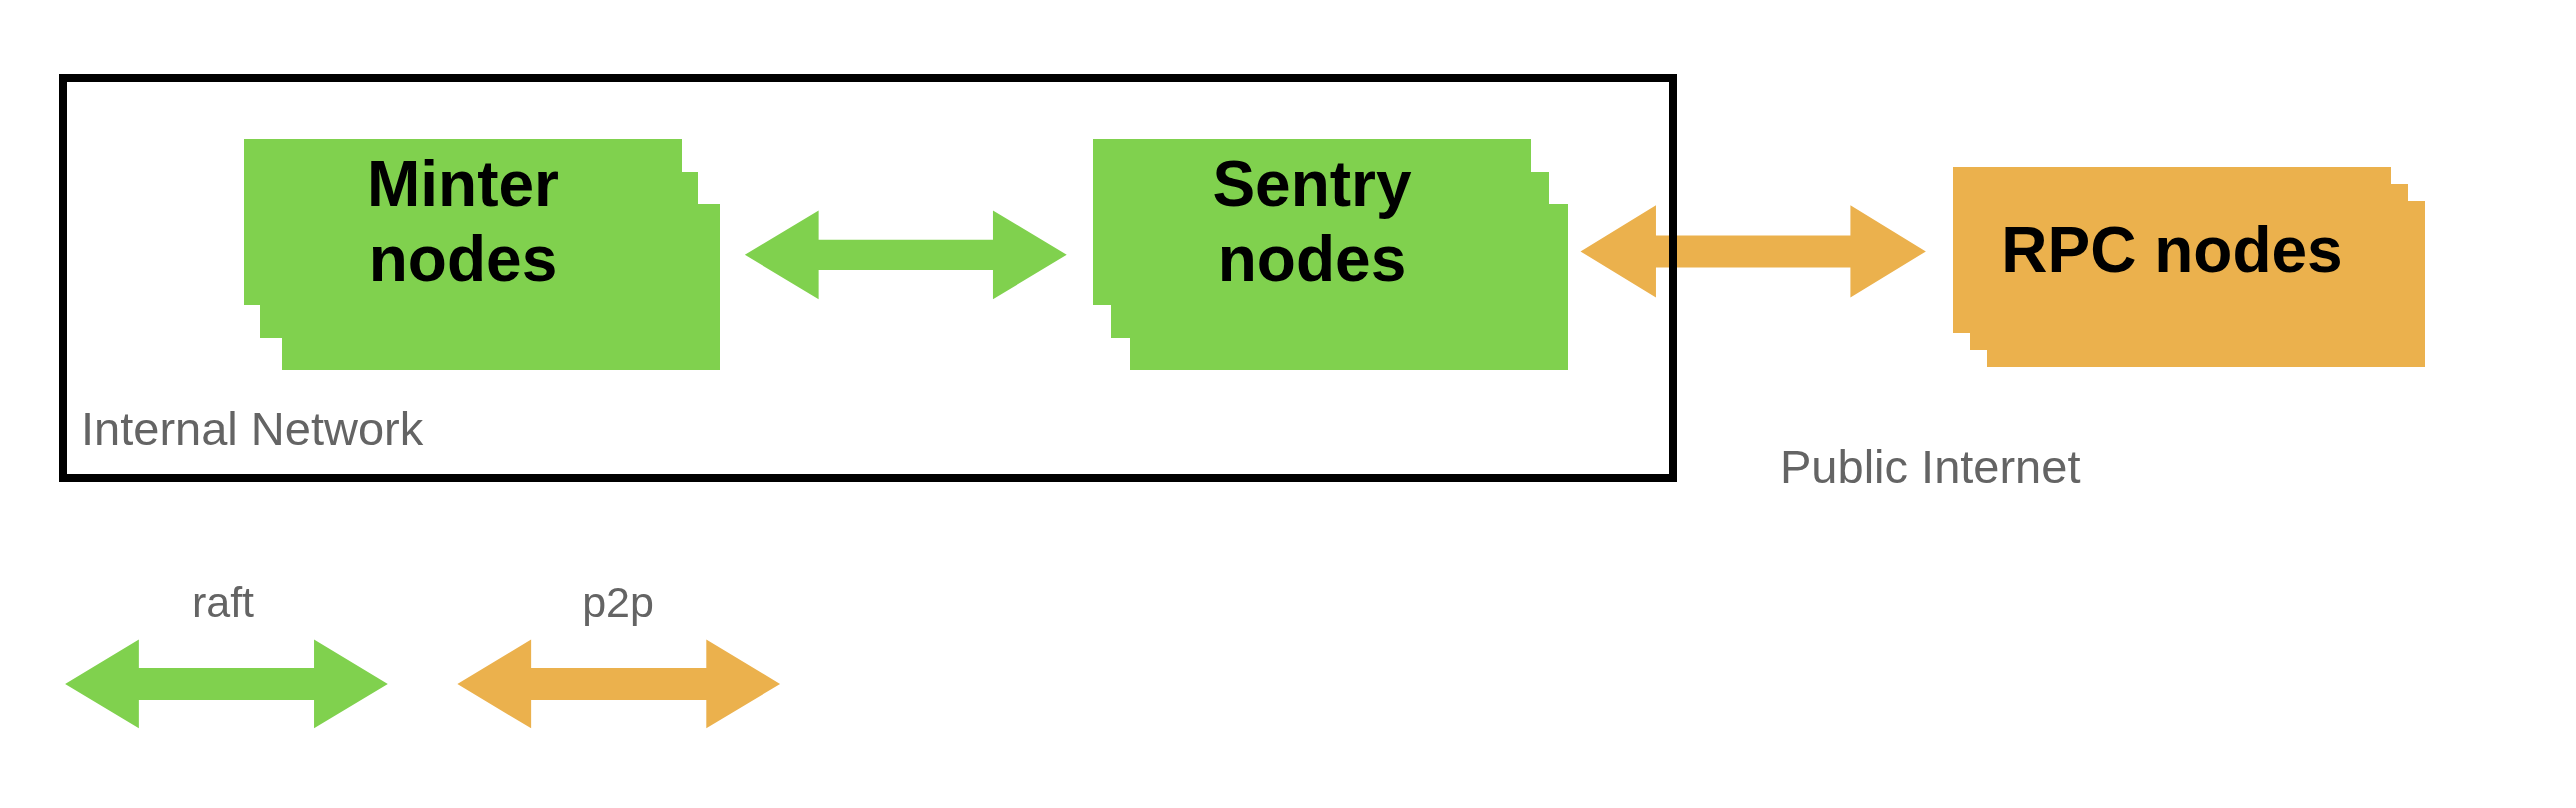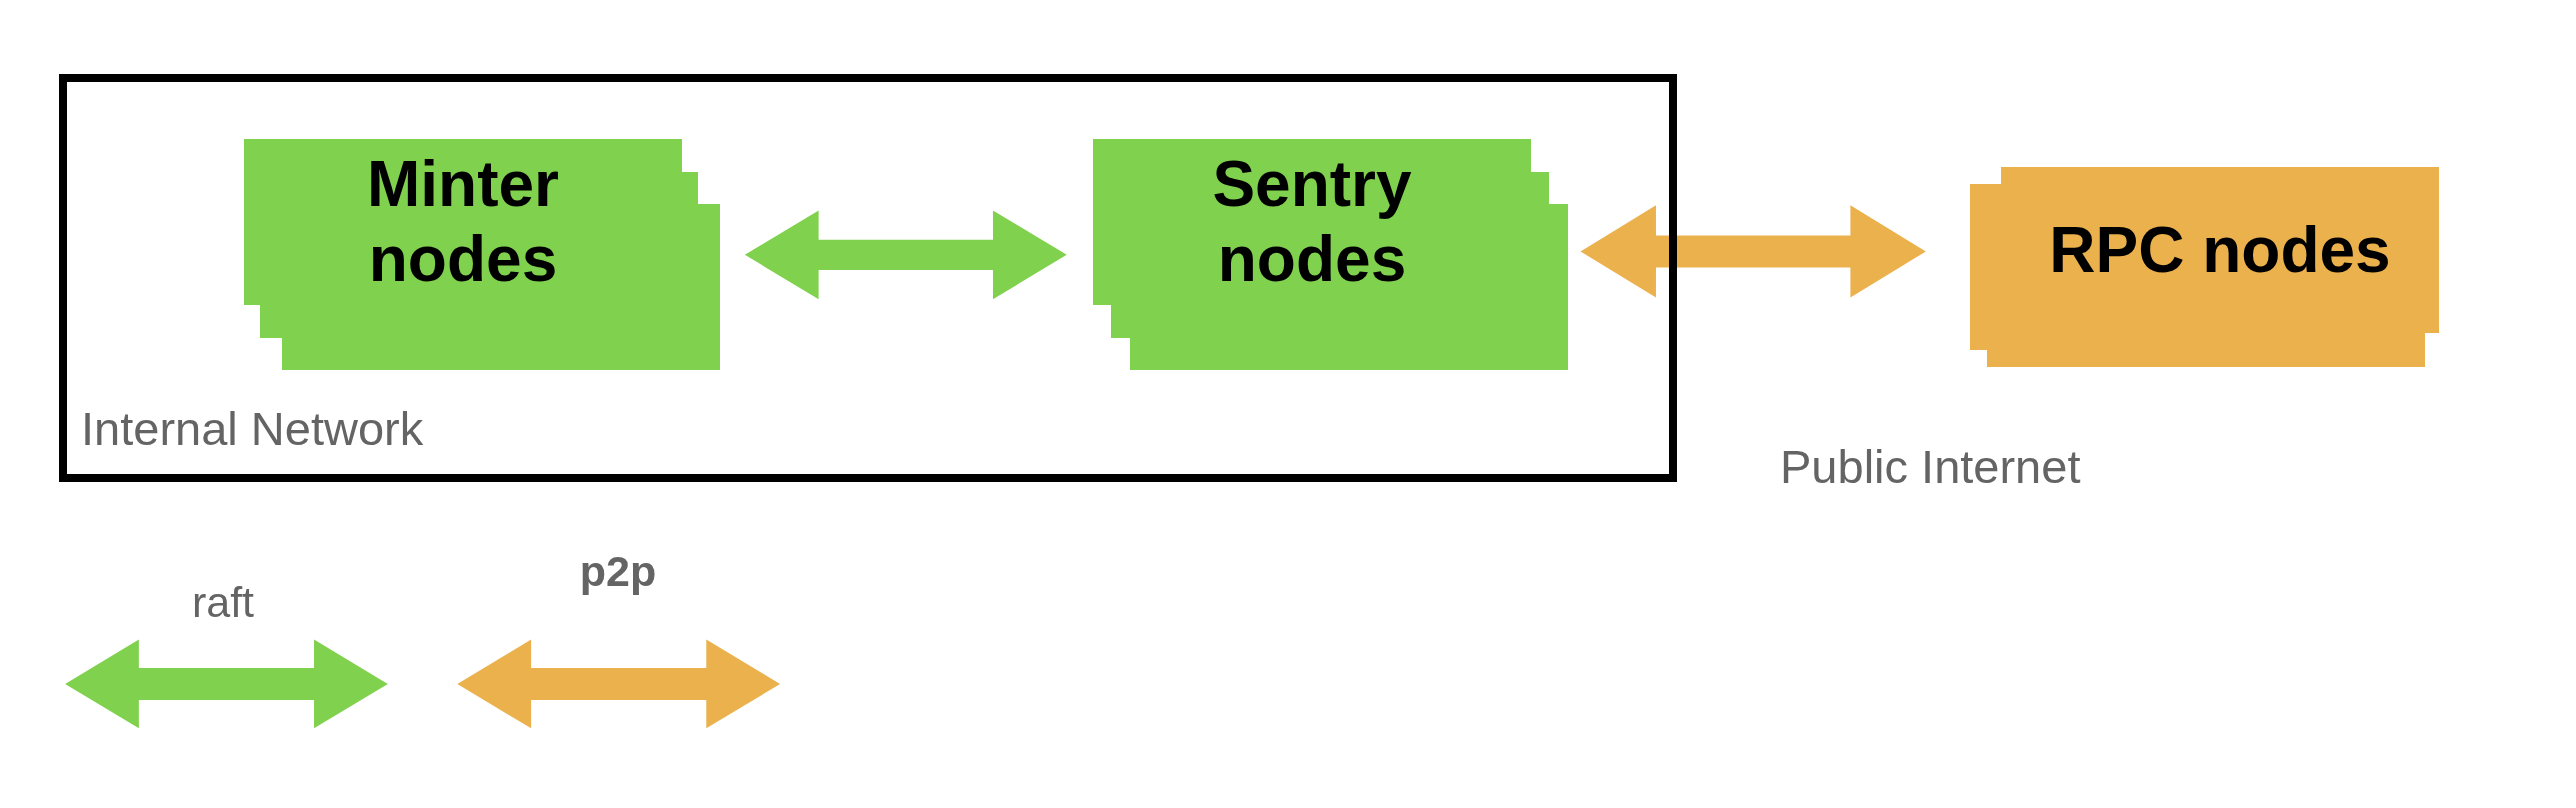--- a/index.html
+++ b/index.html
@@ -66,21 +66,21 @@
     position: absolute;
     color: #646464;
     font-size: 47px;
     line-height: 1.1;
     white-space: nowrap;
   }
   .label-internal { left: 81px;  top: 403px; }
   .label-public   { left: 1732px; top: 441px; margin-left: 48px; }
   .legend-label   { width: 168px; text-align: center; font-size: 43px; }
   .label-raft { left: 139px; top: 579px; }
-  .label-p2p  { left: 534px; top: 548px; font-weight: bold; }
+  .label-p2p  { left: 534px; top: 579px; }
 </style>
 </head>
 <body>
 
 <div class="canvas">
 
   <div class="stack stack-minter">
     <div class="layer l3" style="background-color: rgb(128, 209, 78);"></div>
     <div class="layer l2" style="background-color: rgb(128, 209, 78);"></div>
     <div class="layer l1" style="background-color: rgb(128, 209, 78);">
@@ -98,21 +98,21 @@
       <div class="node-label">
         <span>Sentry</span>
         <span>nodes</span>
       </div>
     </div>
   </div>
 
   <div class="stack stack-rpc">
     <div class="layer l3" style="background-color: rgb(235, 177, 77);"></div>
     <div class="layer l2" style="background-color: rgb(235, 177, 77);"></div>
-    <div class="layer l1" style="background-color: rgb(235, 177, 77); margin-left: 48px;">
+    <div class="layer l1" style="background-color: rgb(235, 177, 77);">
       <div class="node-label">
         <span>RPC nodes</span>
       </div>
     </div>
   </div>
 
   <svg class="arrows" viewBox="0 0 3072 964" xmlns="http://www.w3.org/2000/svg">
     <polygon points="888,304 976,251 976,286 1184,286 1184,251 1272,304 1184,357 1184,322 976,322 976,357" style="fill: rgb(128, 209, 78);"></polygon>
     <polygon points="1885,300 1975,245 1975,281 2207,281 2207,245 2297,300 2207,355 2207,319 1975,319 1975,355" style="fill: rgb(235, 177, 77);"></polygon>
     <polygon points="77,816 165,763 165,797 374,797 374,763 462,816 374,869 374,835 165,835 165,869" style="fill: rgb(128, 209, 78);"></polygon>

